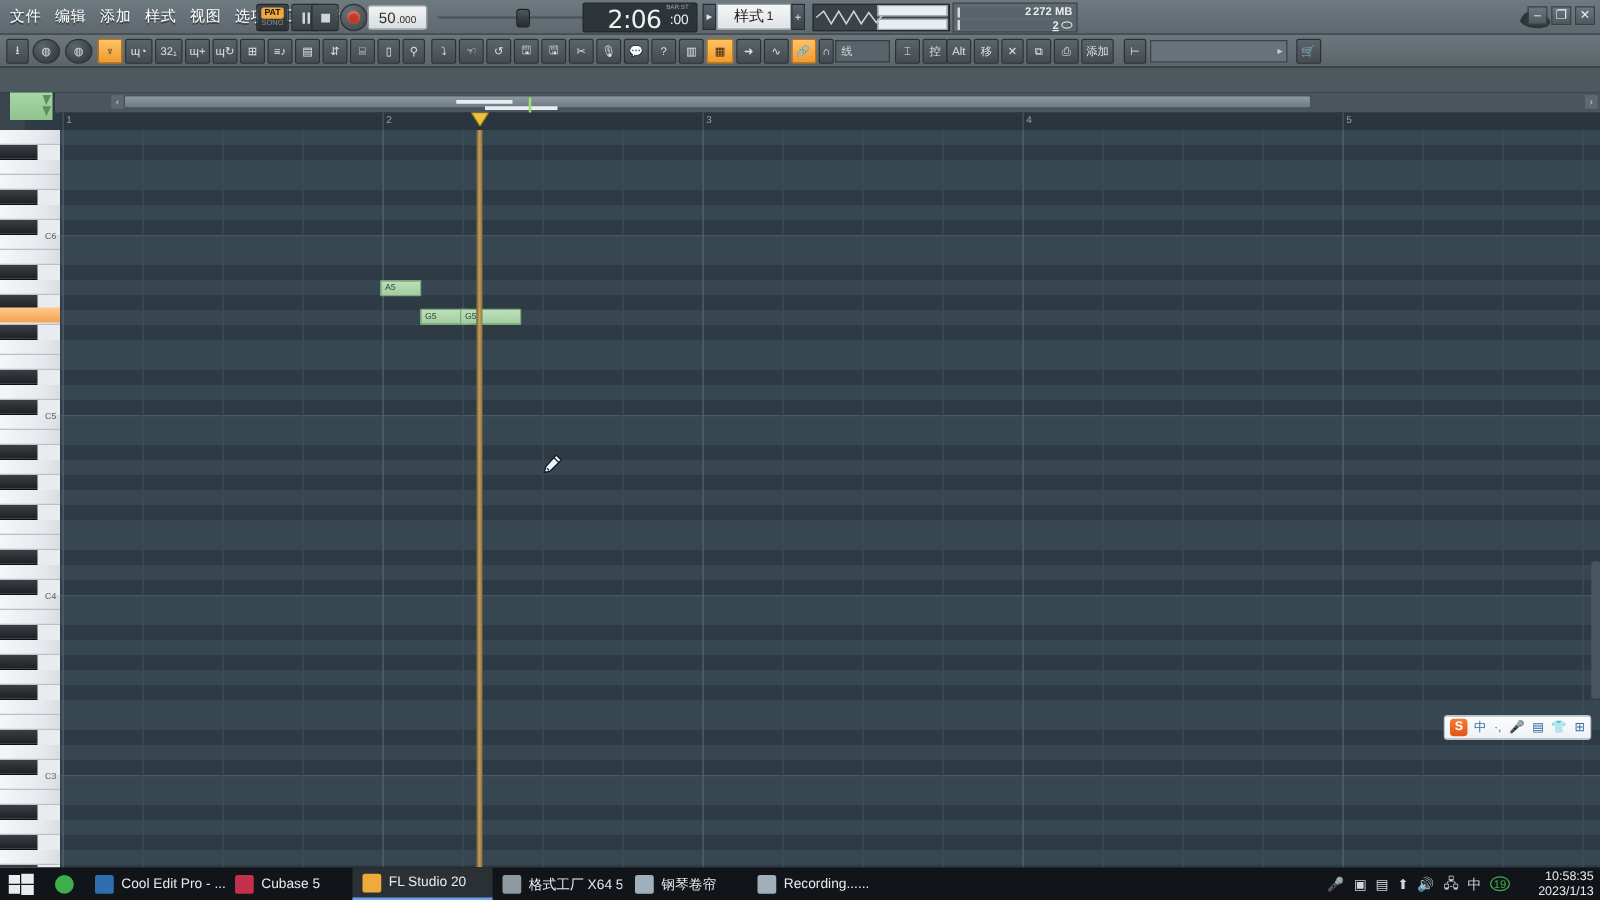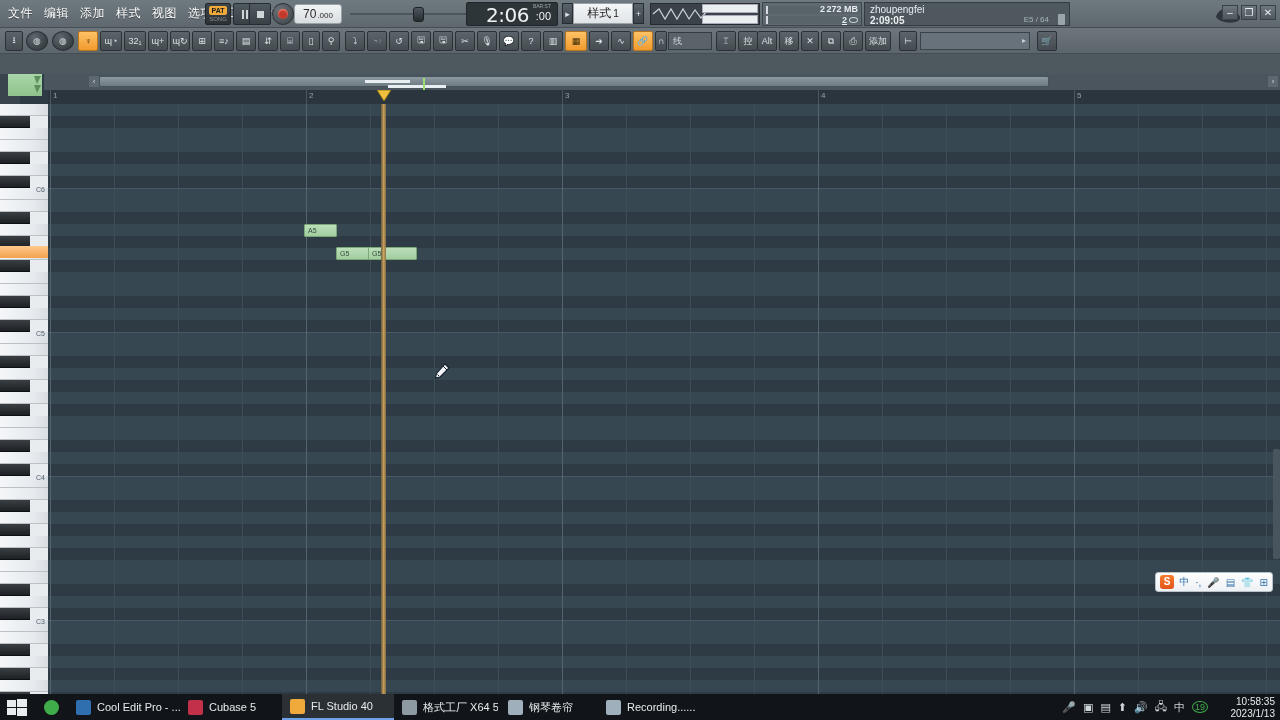--- a/index.html
+++ b/index.html
@@ -200,21 +200,21 @@
         <i></i>
       </div>
     <div class="tbtn stopbtn">
         <i></i>
       </div>
     <div class="recbtn">
         <i></i>
       </div>
 
     <div class="tempo">
-      <span class="b">70</span>
+      <span class="b">50</span>
       <span class="d">.000</span>
     </div>
 
     <div class="slider"></div>
     <div class="sliderknob"></div>
 
     <div class="timedisp">
       <span class="lbl">BAR:ST</span>
       <span class="t">2:06</span>
       <span class="ms">:00</span>
@@ -241,26 +241,20 @@
 
     <div class="cpupanel">
       <div class="bar1"></div>
       <div class="bar2"></div>
       <div class="v1">2</div>
       <div class="mem">272 MB</div>
       <div class="v2">2</div>
       <div class="ell"></div>
     </div>
 
-    <div class="namepanel">
-      <div class="nm">zhoupengfei</div>
-      <div class="tm">2:09:05</div>
-      <div class="hint">E5 / 64</div>
-      <div class="plug"></div>
-    </div>
 
     <svg class="logo" viewBox="0 0 52 26">
       <path d="M14 16 C16 8, 24 6, 30 9 L34 4 L33 11 C38 13, 40 18, 36 20 C30 23, 18 22, 14 16 Z" fill="#2e363b"></path>
     </svg>
 
     <div class="wincontrols">
       <div>–</div>
       <div>❐</div>
       <div>✕</div>
     </div>
@@ -635,21 +629,21 @@
         <div class="tbitem" style="left: 68px; width: 122px;">
           <span class="ico" style="background: rgb(47, 111, 176);"></span>
           <span style="white-space: nowrap; overflow: hidden;">Cool Edit Pro  - ...</span>
         </div>
         <div class="tbitem" style="left: 180px; width: 102px;">
           <span class="ico" style="background: rgb(195, 48, 74);"></span>
           <span style="white-space: nowrap; overflow: hidden;">Cubase 5</span>
         </div>
         <div class="tbitem active" style="left: 282px; width: 112px;">
           <span class="ico" style="background: rgb(240, 169, 59);"></span>
-          <span style="white-space: nowrap; overflow: hidden;">FL Studio 40</span>
+          <span style="white-space: nowrap; overflow: hidden;">FL Studio 20</span>
         </div>
         <div class="tbitem" style="left: 394px; width: 112px;">
           <span class="ico" style="background: rgb(142, 154, 162);"></span>
           <span style="white-space: nowrap; overflow: hidden;">格式工厂 X64 5.14</span>
         </div>
         <div class="tbitem" style="left: 500px; width: 104px;">
           <span class="ico" style="background: rgb(159, 176, 188);"></span>
           <span style="white-space: nowrap; overflow: hidden;">钢琴卷帘</span>
         </div>
         <div class="tbitem" style="left: 598px; width: 112px;">

